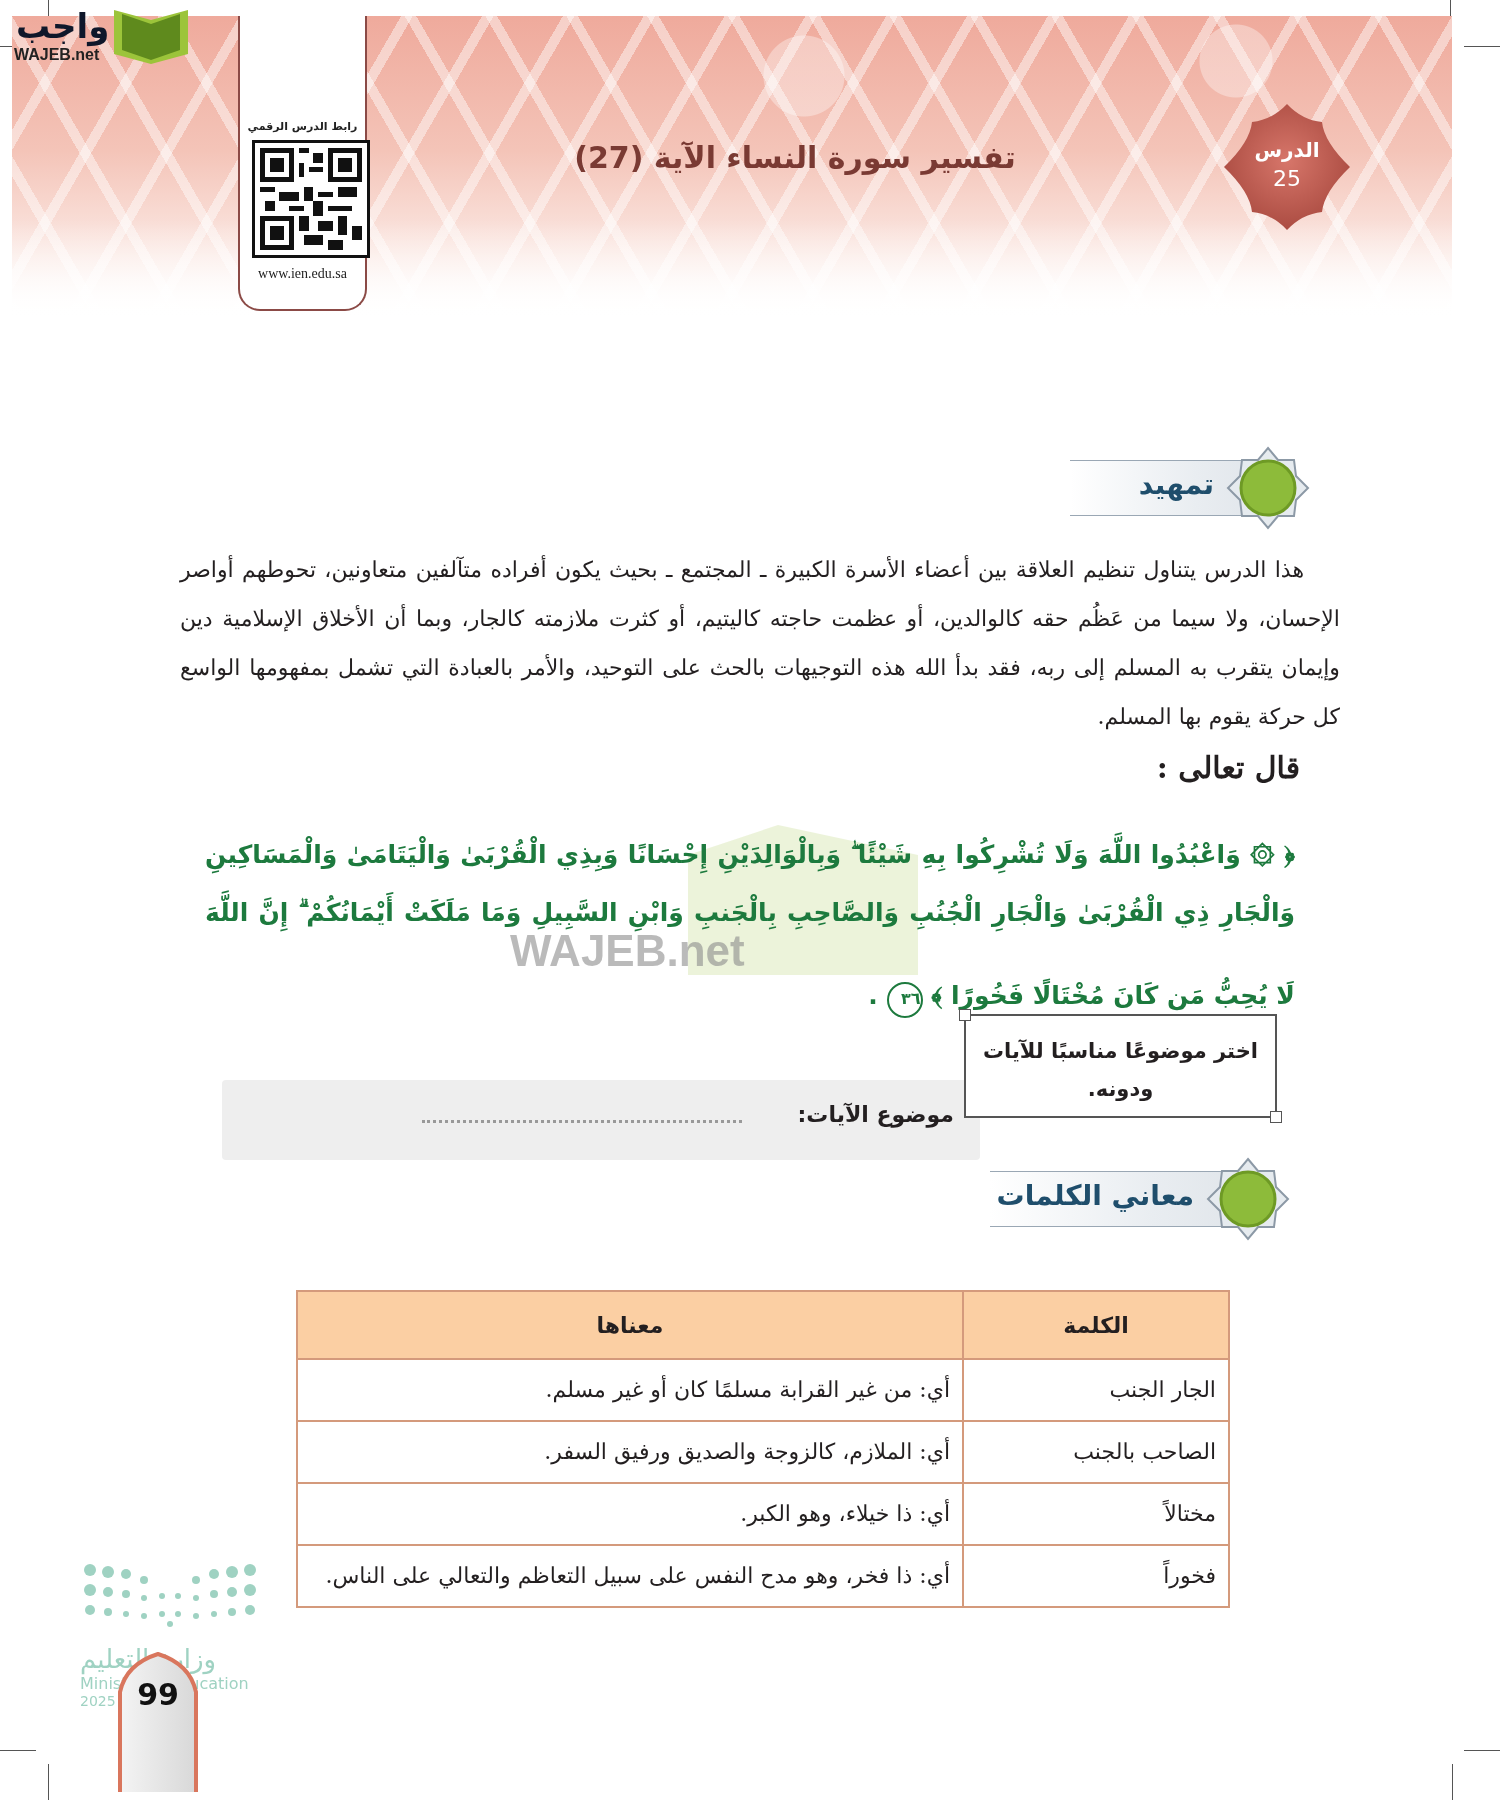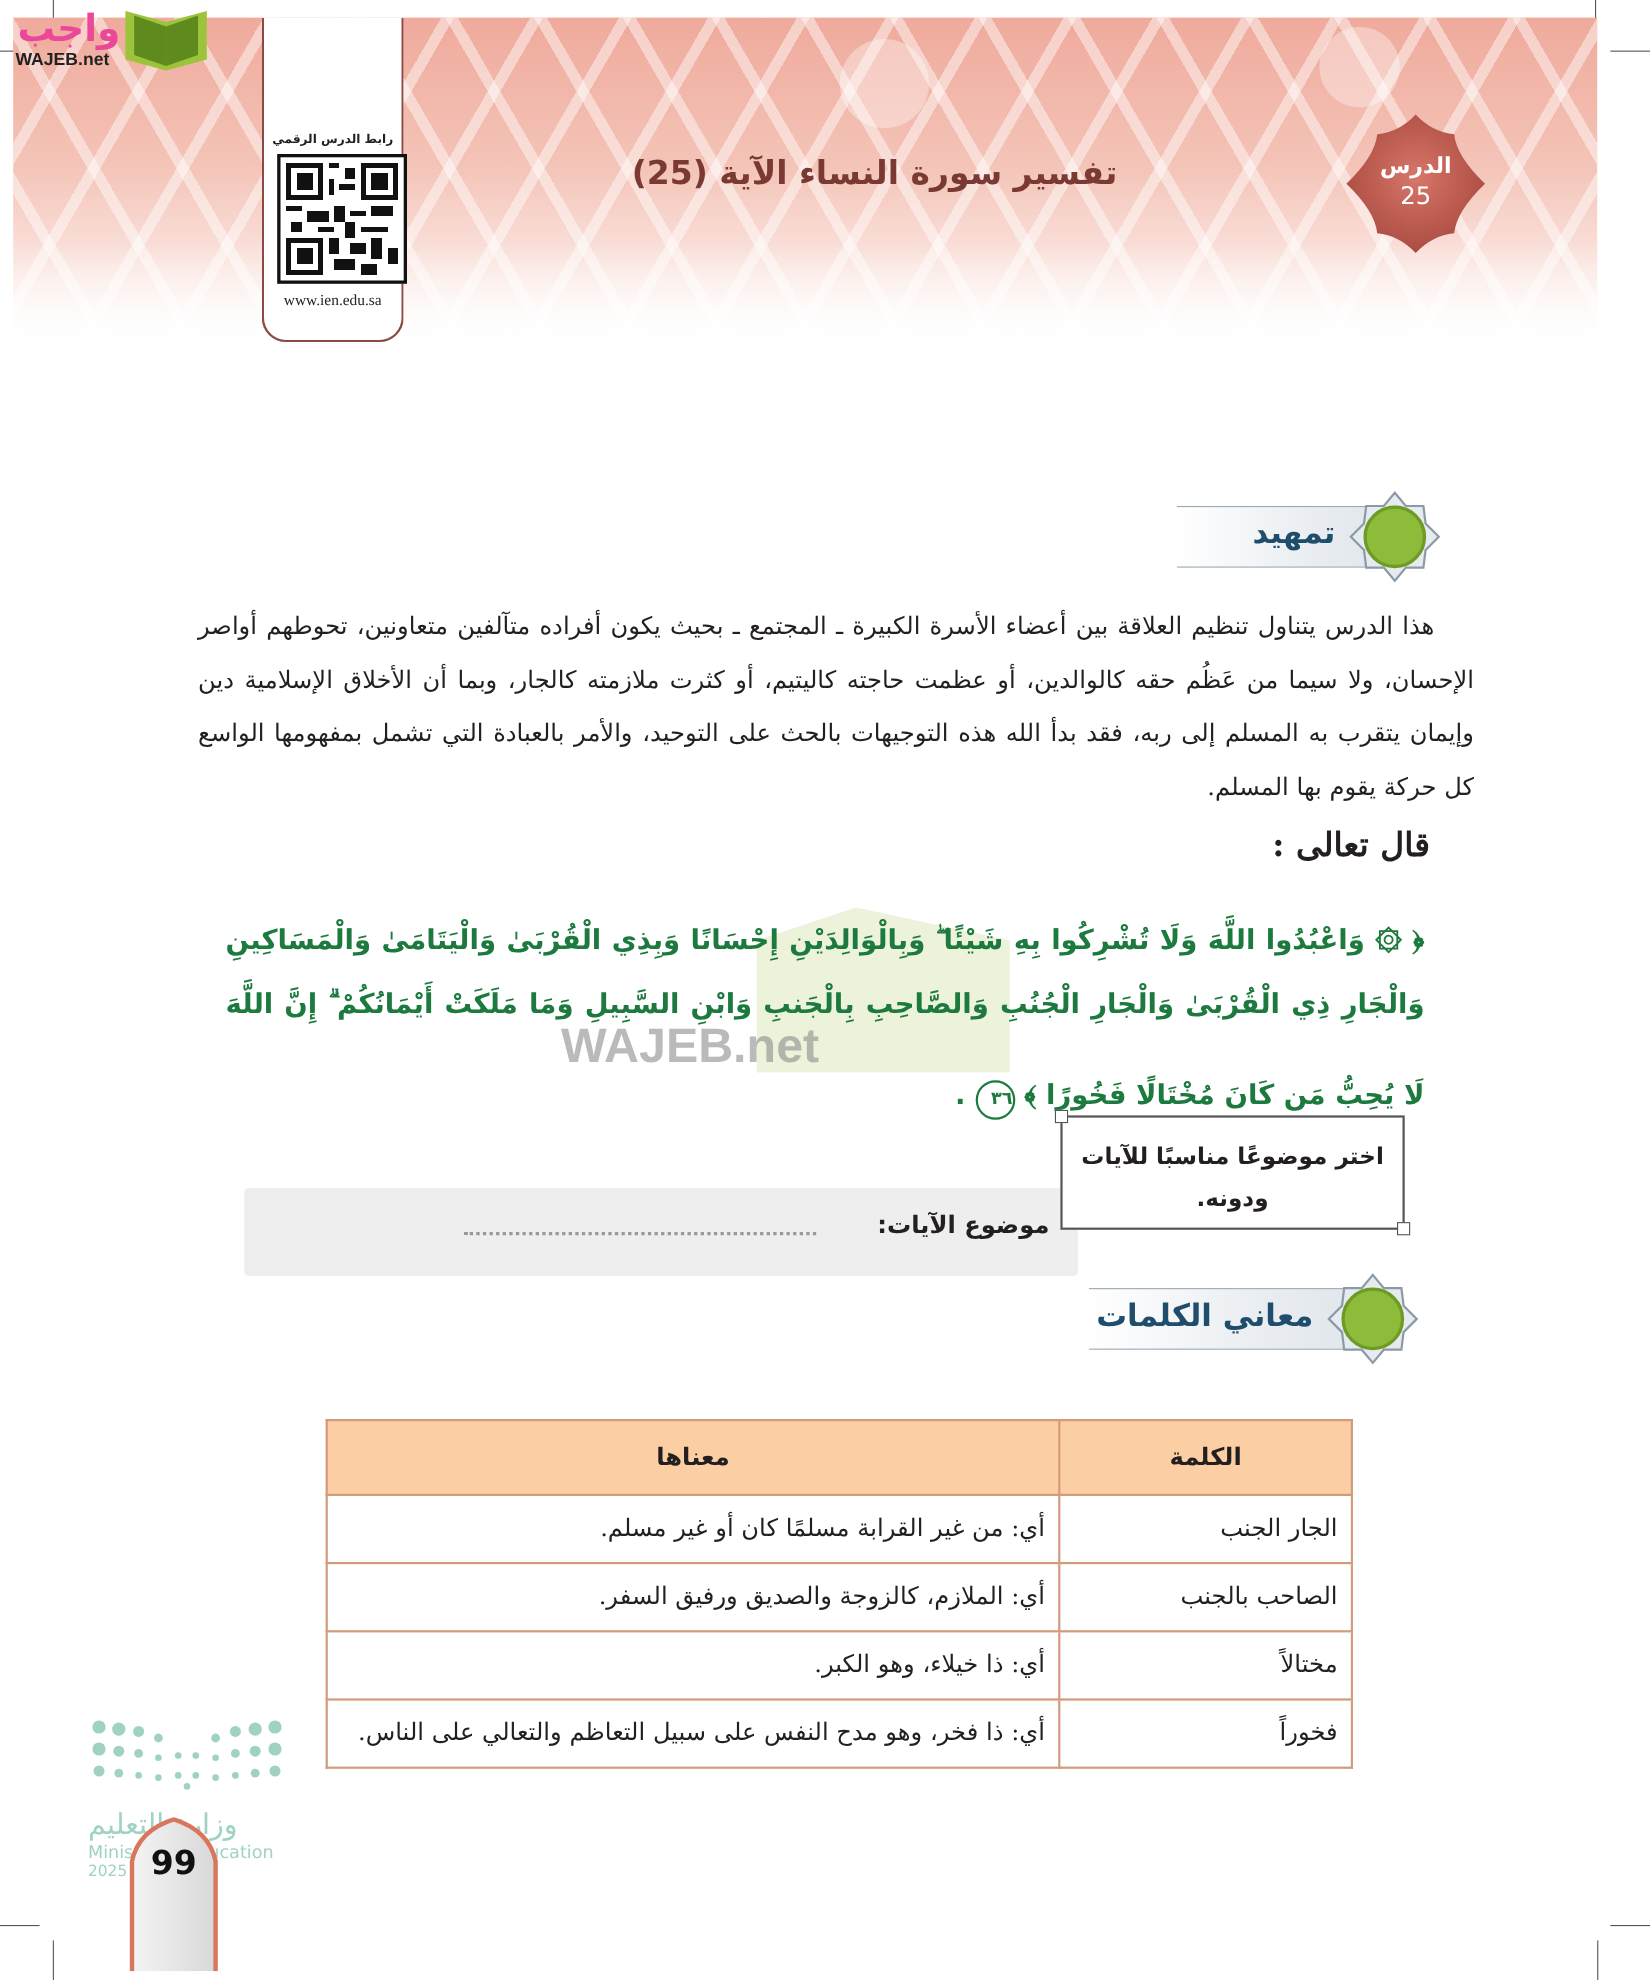--- a/index.html
+++ b/index.html
@@ -18,21 +18,21 @@
       radial-gradient(circle at 85% 15%, rgba(255,255,255,0.35) 0 36px, transparent 37px),
       repeating-linear-gradient(60deg, rgba(255,255,255,0.45) 0 10px, transparent 10px 70px),
       repeating-linear-gradient(-60deg, rgba(255,255,255,0.45) 0 10px, transparent 10px 70px),
       linear-gradient(180deg, #efaa9c 0%, #f4c4b8 45%, #fbe9e4 80%, #ffffff 100%);
   }
   .banner-fade { position: absolute; left: 12px; top: 220px; width: 1440px; height: 100px;
     background: linear-gradient(180deg, rgba(255,255,255,0) 0%, #fff 100%); }
 
   .wajeb-logo { position: absolute; left: 12px; top: 6px; width: 180px; height: 60px; }
   .wajeb-ar { position: absolute; left: 4px; top: 0; font-family: "DejaVu Sans", sans-serif;
-    font-weight: bold; font-size: 34px; color: #ec4899; }
+    font-weight: bold; font-size: 34px; color: #0f172a; }
   .wajeb-en { position: absolute; left: 2px; top: 40px; font-family: "Liberation Sans", sans-serif;
     font-weight: bold; font-size: 16px; color: #222; }
   .wajeb-book { position: absolute; left: 98px; top: 0; width: 82px; height: 60px; }
 
   
   .qr-card {
     position: absolute; left: 238px; top: 16px; width: 129px; height: 295px;
     background: #fff; border: 2px solid #8b4a46; border-top: none;
     border-radius: 0 0 22px 22px;
   }
@@ -166,21 +166,21 @@
       <rect x="8" y="14" width="2" height="3" fill="#111"></rect>
       <rect x="12" y="15" width="3" height="2" fill="#111"></rect>
     <rect x="16" y="14" width="2" height="4" fill="#111"></rect>
       <rect x="19" y="16" width="2" height="3" fill="#111"></rect>
       <rect x="9" y="18" width="4" height="2" fill="#111"></rect>
     <rect x="14" y="19" width="3" height="2" fill="#111"></rect>
   </svg>
   <div class="qr-url">www.ien.edu.sa</div>
 </div>
 
-<h1 class="lesson-title">تفسير سورة النساء الآية (25)</h1>
+<h1 class="lesson-title">تفسير سورة النساء الآية (27)</h1>
 
 <div class="lesson-badge">
   <svg width="130" height="130" viewBox="0 0 130 130">
     <defs>
         <radialGradient id="bg1" cx="50%" cy="45%" r="60%">
           <stop offset="0%" stop-color="#d7766a"></stop>
           <stop offset="100%" stop-color="#a7483e"></stop>
         </radialGradient>
       </defs>
     <path d="M65 2 Q80 18 100 20 Q102 40 128 65 Q102 90 100 110 Q80 112 65 128 Q50 112 30 110 Q28 90 2 65 Q28 40 30 20 Q50 18 65 2 Z" fill="url(#bg1)"></path>

